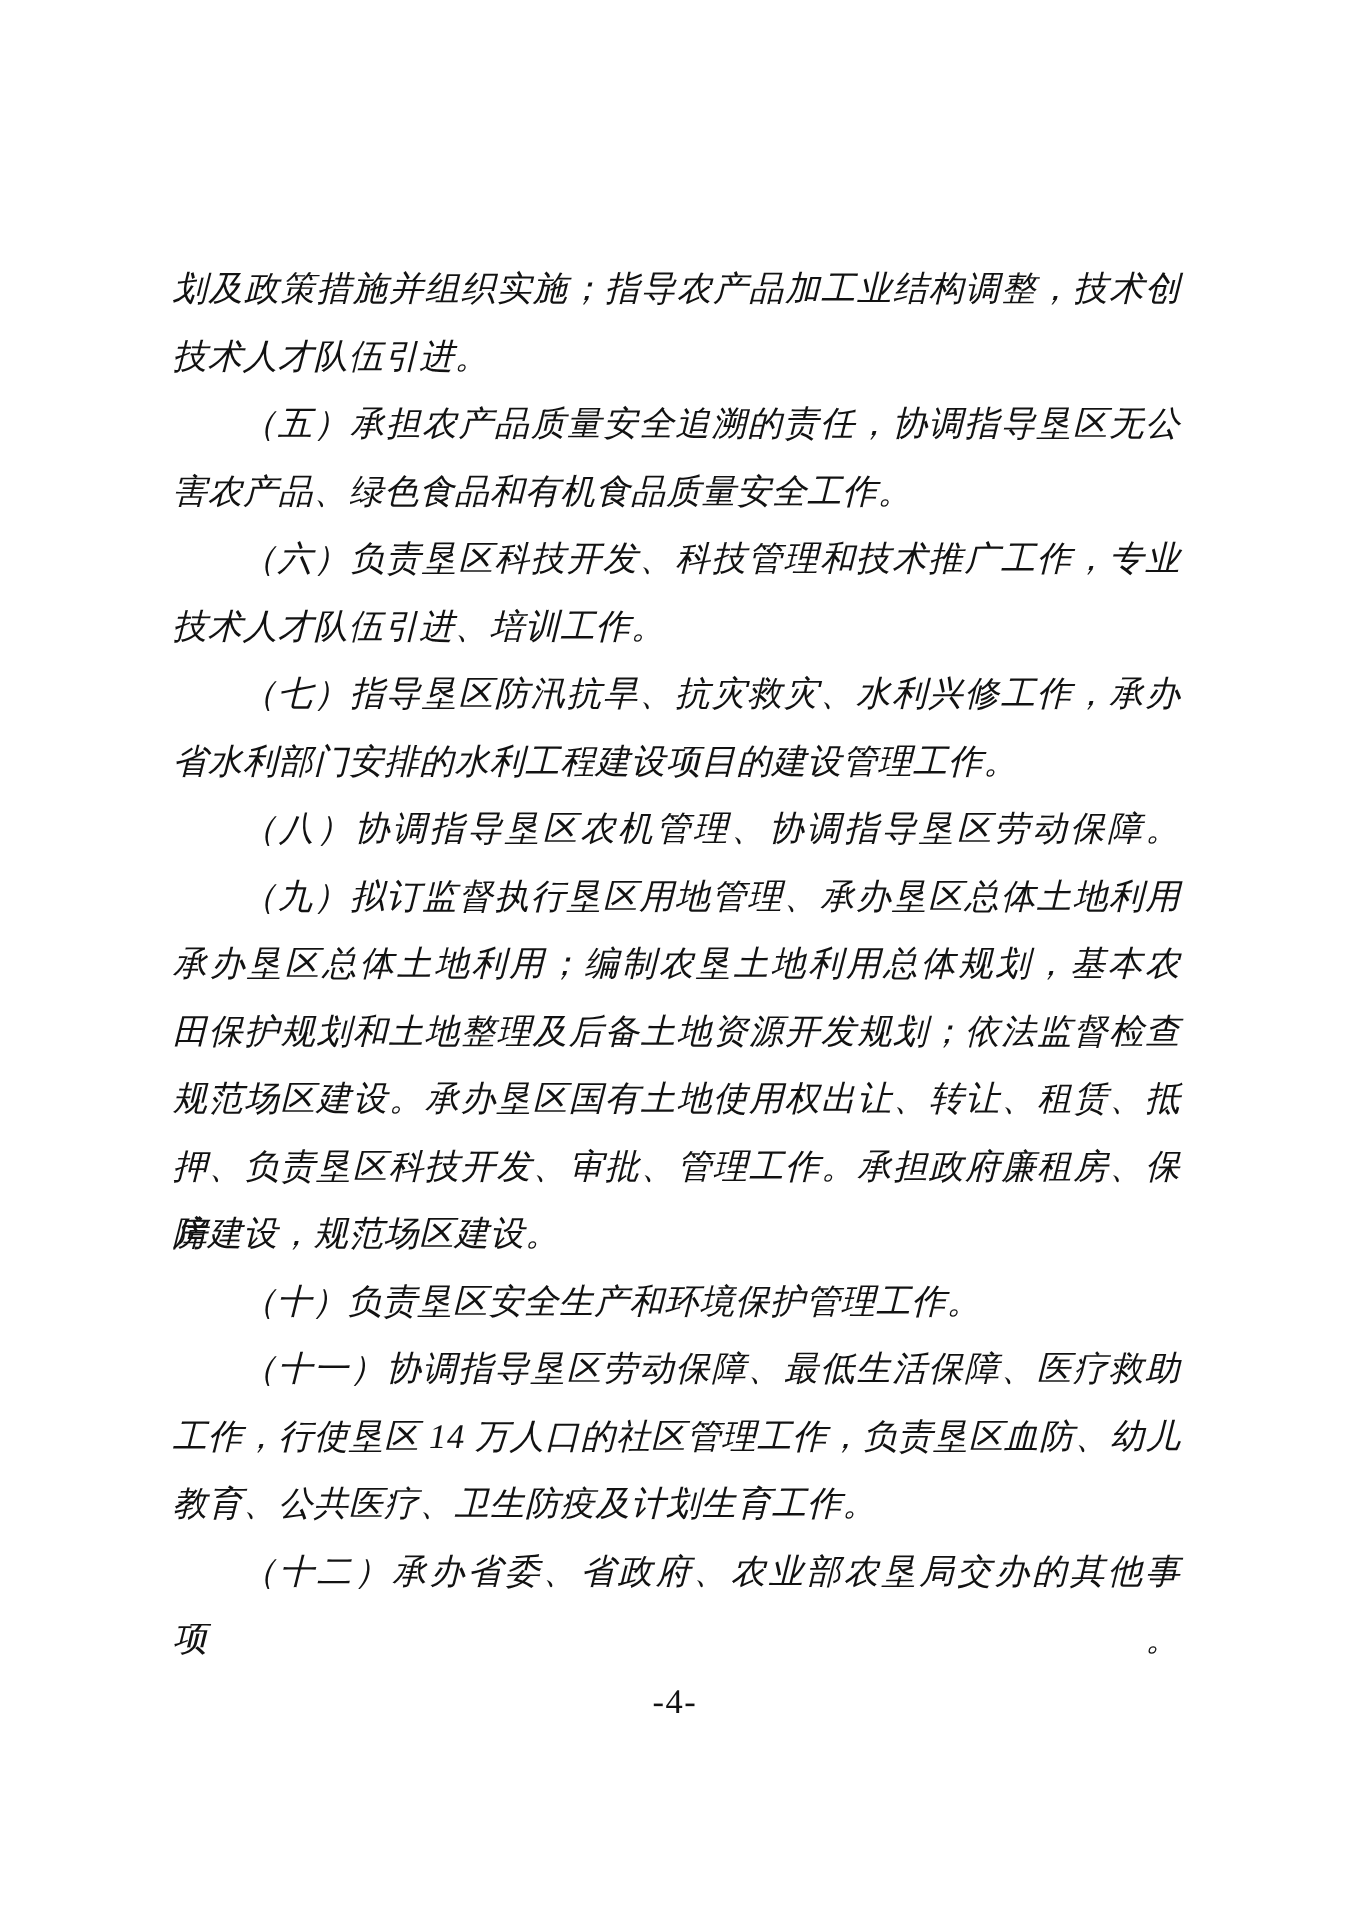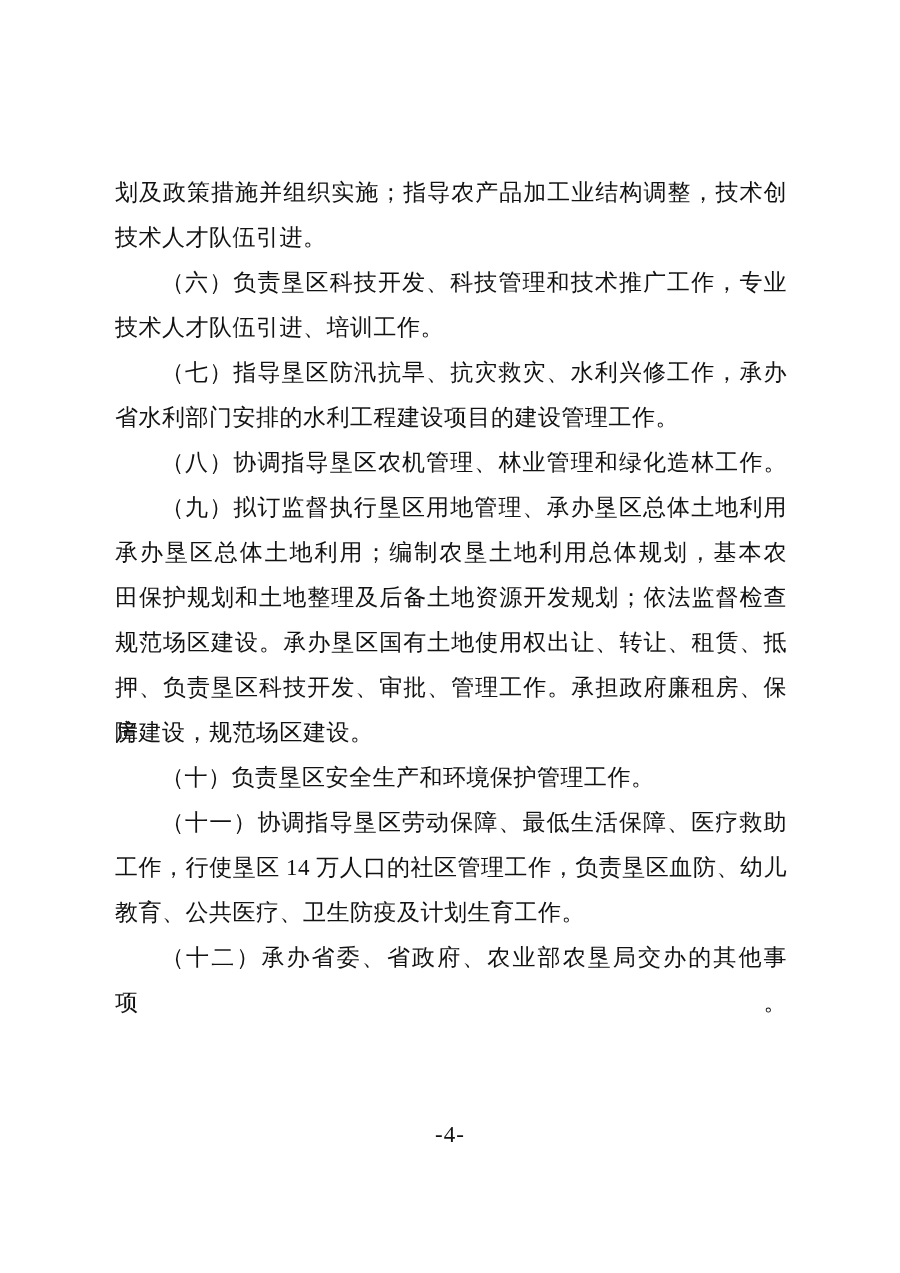--- a/index.html
+++ b/index.html
@@ -15,20 +15,21 @@
     overflow: hidden;
     font-family: "Liberation Serif", "DejaVu Serif", serif;
     color: #121212;
   }
   .content {
     position: absolute;
     left: 115px;
     top: 170px;
     width: 672px;
     font-size: 23px;
+    font-style: italic;
   }
   .paragraph {
     margin: 0;
     padding: 0;
   }
   .line {
     height: 45px;
     line-height: 45px;
     text-align: justify;
     text-align-last: left;
@@ -57,29 +58,33 @@
 </head>
 <body>
 
 <div class="page">
   <div class="content" id="content">
       <div class="paragraph">
         <div class="line full">划及政策措施并组织实施；指导农产品加工业结构调整，技术创</div>
         <div class="line">技术人才队伍引进。</div>
       </div>
       <div class="paragraph">
+        <div class="line full indent">（五）承担农产品质量安全追溯的责任，协调指导垦区无公</div>
+        <div class="line">害农产品、绿色食品和有机食品质量安全工作。</div>
+      </div>
+      <div class="paragraph">
         <div class="line full indent">（六）负责垦区科技开发、科技管理和技术推广工作，专业</div>
         <div class="line">技术人才队伍引进、培训工作。</div>
       </div>
       <div class="paragraph">
         <div class="line full indent">（七）指导垦区防汛抗旱、抗灾救灾、水利兴修工作，承办</div>
         <div class="line">省水利部门安排的水利工程建设项目的建设管理工作。</div>
       </div>
       <div class="paragraph">
-        <div class="line full indent">（八）协调指导垦区农机管理、林业管理和绿化造林工作。</div>
+        <div class="line full indent">（八）协调指导垦区农机管理、协调指导垦区劳动保障。</div>
       </div>
       <div class="paragraph">
         <div class="line full indent">（九）拟订监督执行垦区用地管理、承办垦区总体土地利用</div>
         <div class="line full">承办垦区总体土地利用；编制农垦土地利用总体规划，基本农</div>
         <div class="line full">田保护规划和土地整理及后备土地资源开发规划；依法监督检查</div>
         <div class="line full">规范场区建设。承办垦区国有土地使用权出让、转让、租赁、抵</div>
         <div class="line full">押、负责垦区科技开发、审批、管理工作。承担政府廉租房、保障</div>
         <div class="line">房建设，规范场区建设。</div>
       </div>
       <div class="paragraph">

